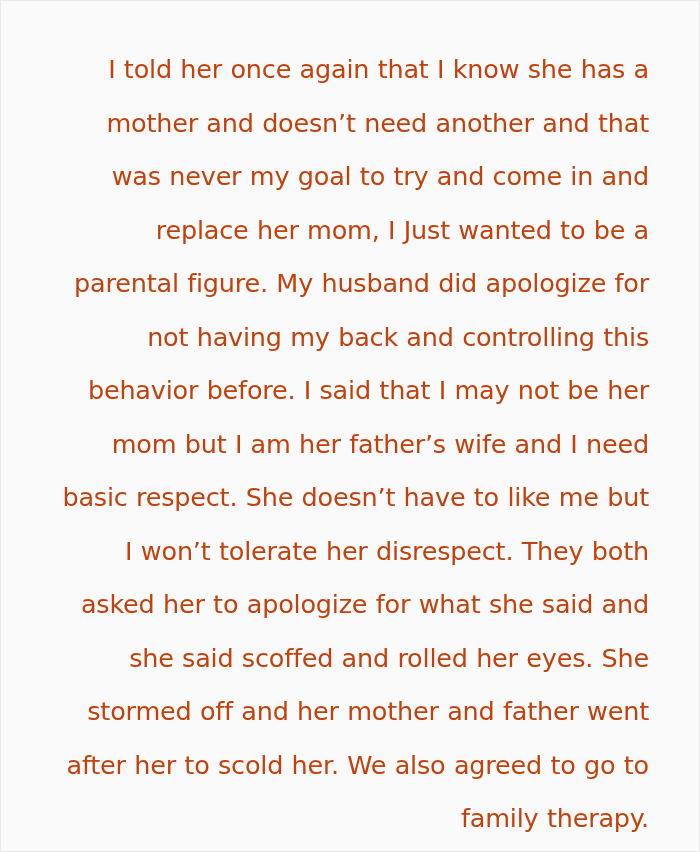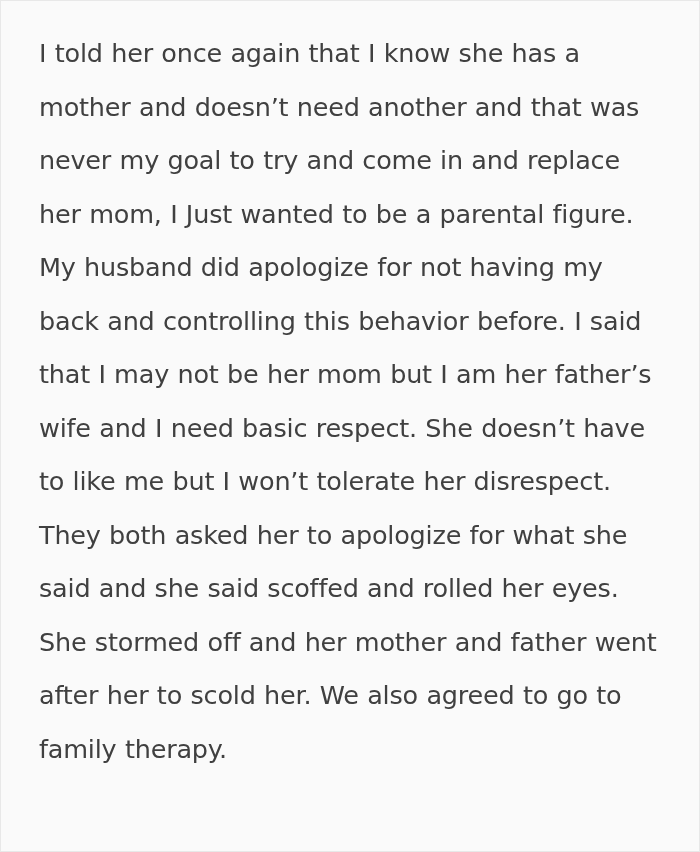--- a/index.html
+++ b/index.html
@@ -20,26 +20,26 @@
     border: 1px solid #e8e8e8;
     padding: 26px 34px 26px 38px;
     display: flex;
     align-items: flex-start;
     justify-content: flex-start;
   }
   .story-text {
     font-family: "DejaVu Sans", sans-serif;
     font-size: 25.5px;
     line-height: 53.5px;
-    color: #404040;
+    color: #c2410c;
     letter-spacing: -0.2px;
     word-spacing: 0.5px;
-    text-align: left;
+    text-align: right;
     white-space: pre-wrap;
-    margin: 0;
+    margin: 16px;
     max-width: 630px;
   }
 </style>
 </head>
 <body>
 
 <div class="page">
   <p class="story-text">I told her once again that I know she has a mother and doesn’t need another and that was never my goal to try and come in and replace her mom, I Just wanted to be a parental figure. My husband did apologize for not having my back and controlling this behavior before. I said that I may not be her mom but I am her father’s wife and I need basic respect. She doesn’t have to like me but I won’t tolerate her disrespect. They both asked her to apologize for what she said and she said scoffed and rolled her eyes. She stormed off and her mother and father went after her to scold her. We also agreed to go to family therapy.</p>
 </div>
 

